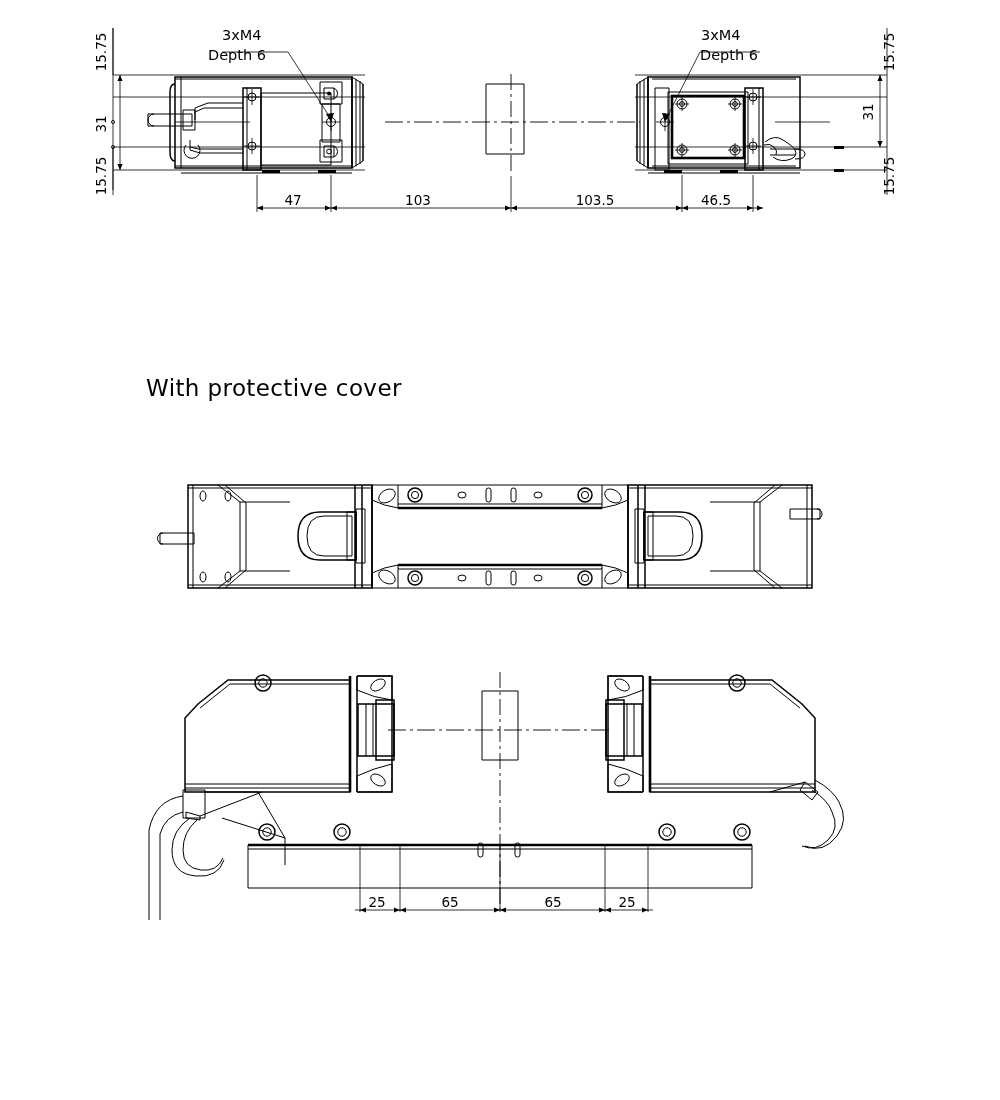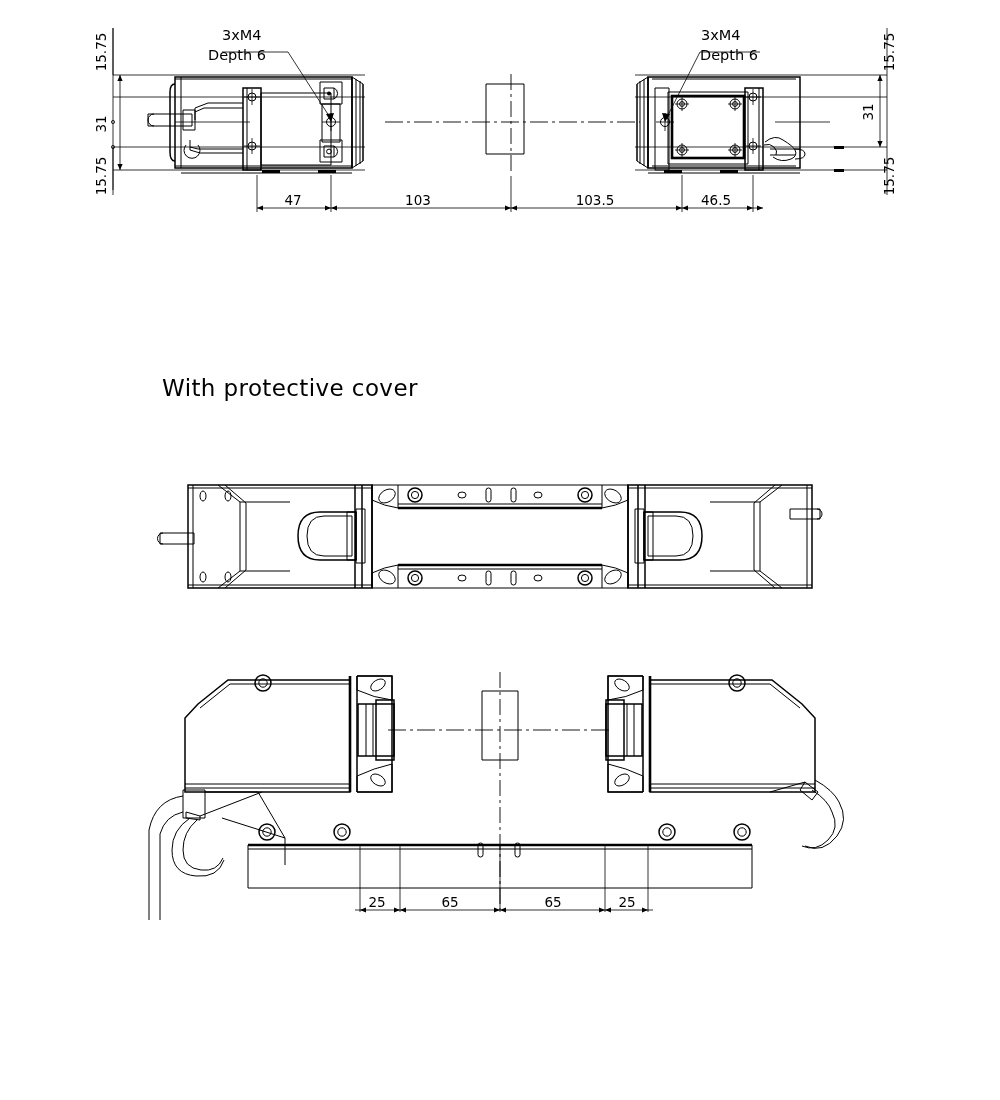--- a/index.html
+++ b/index.html
@@ -81,21 +81,21 @@
     color: #000000;
     letter-spacing: 0.4px;
     white-space: nowrap;
   }
 </style>
 </head>
 <body>
 
 <div id="sheet">
 
-  <div class="heading-text" style="left:162px; top:375px;">With protective cover</div>
+  <div class="heading-text" style="left:146px; top:375px;">With protective cover</div>
 
   <svg class="dwg" viewBox="0 0 1000 1100">
 
     <g>
 
       <line class="center" x1="385" y1="122" x2="640" y2="122"></line>
       <line class="ln-thin" x1="175" y1="122" x2="250" y2="122"></line>
       <line class="ln-thin" x1="775" y1="122" x2="830" y2="122"></line>
 
       <line class="centerv" x1="511" y1="74" x2="511" y2="172"></line>

